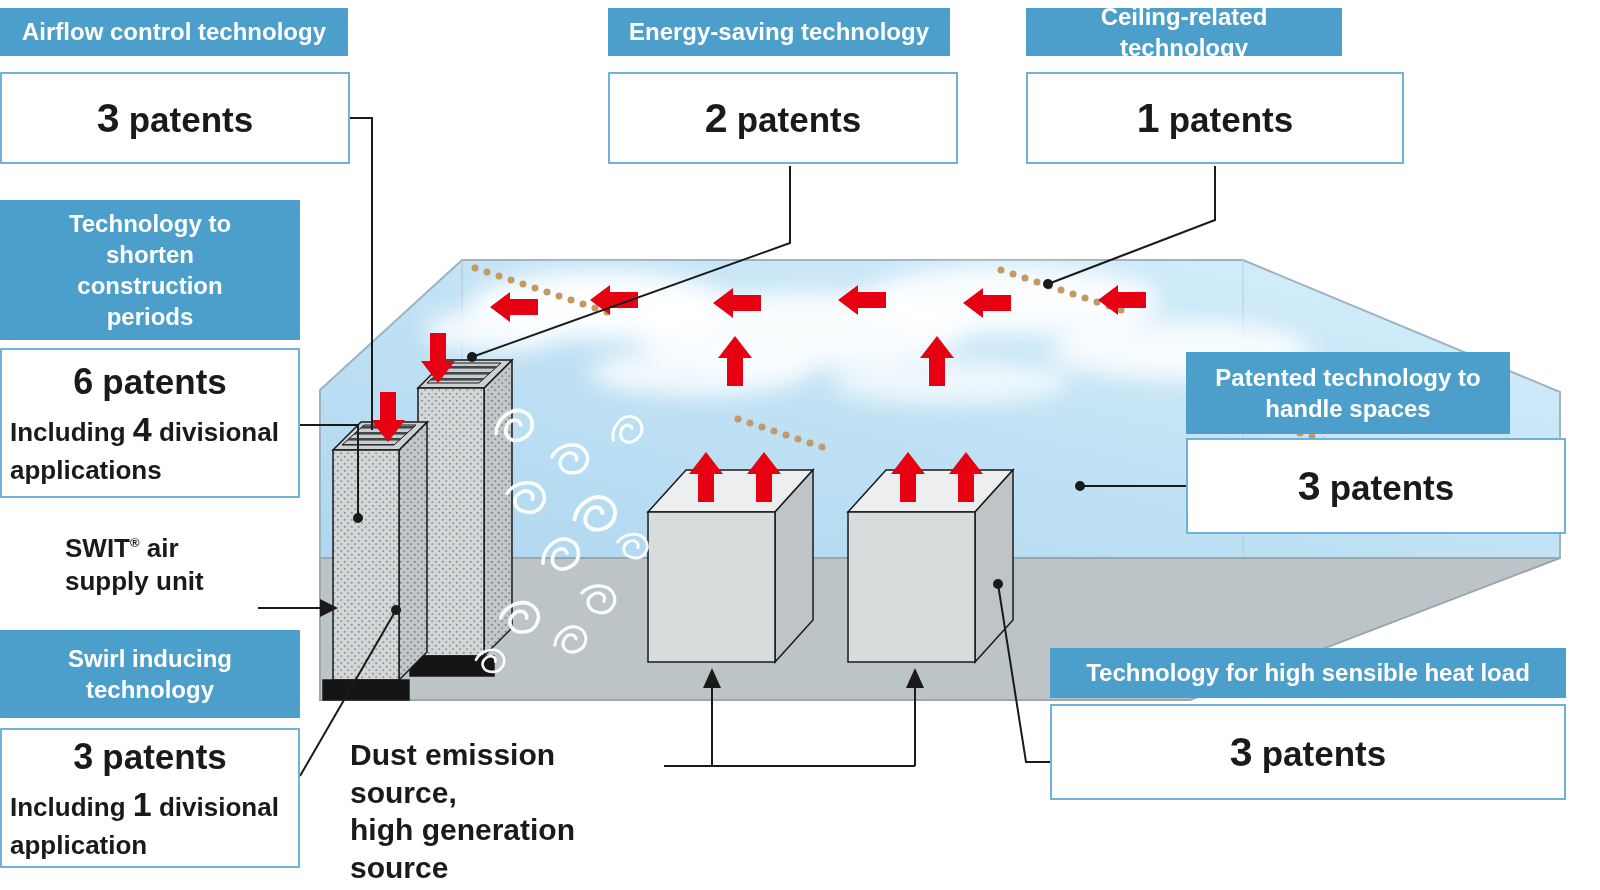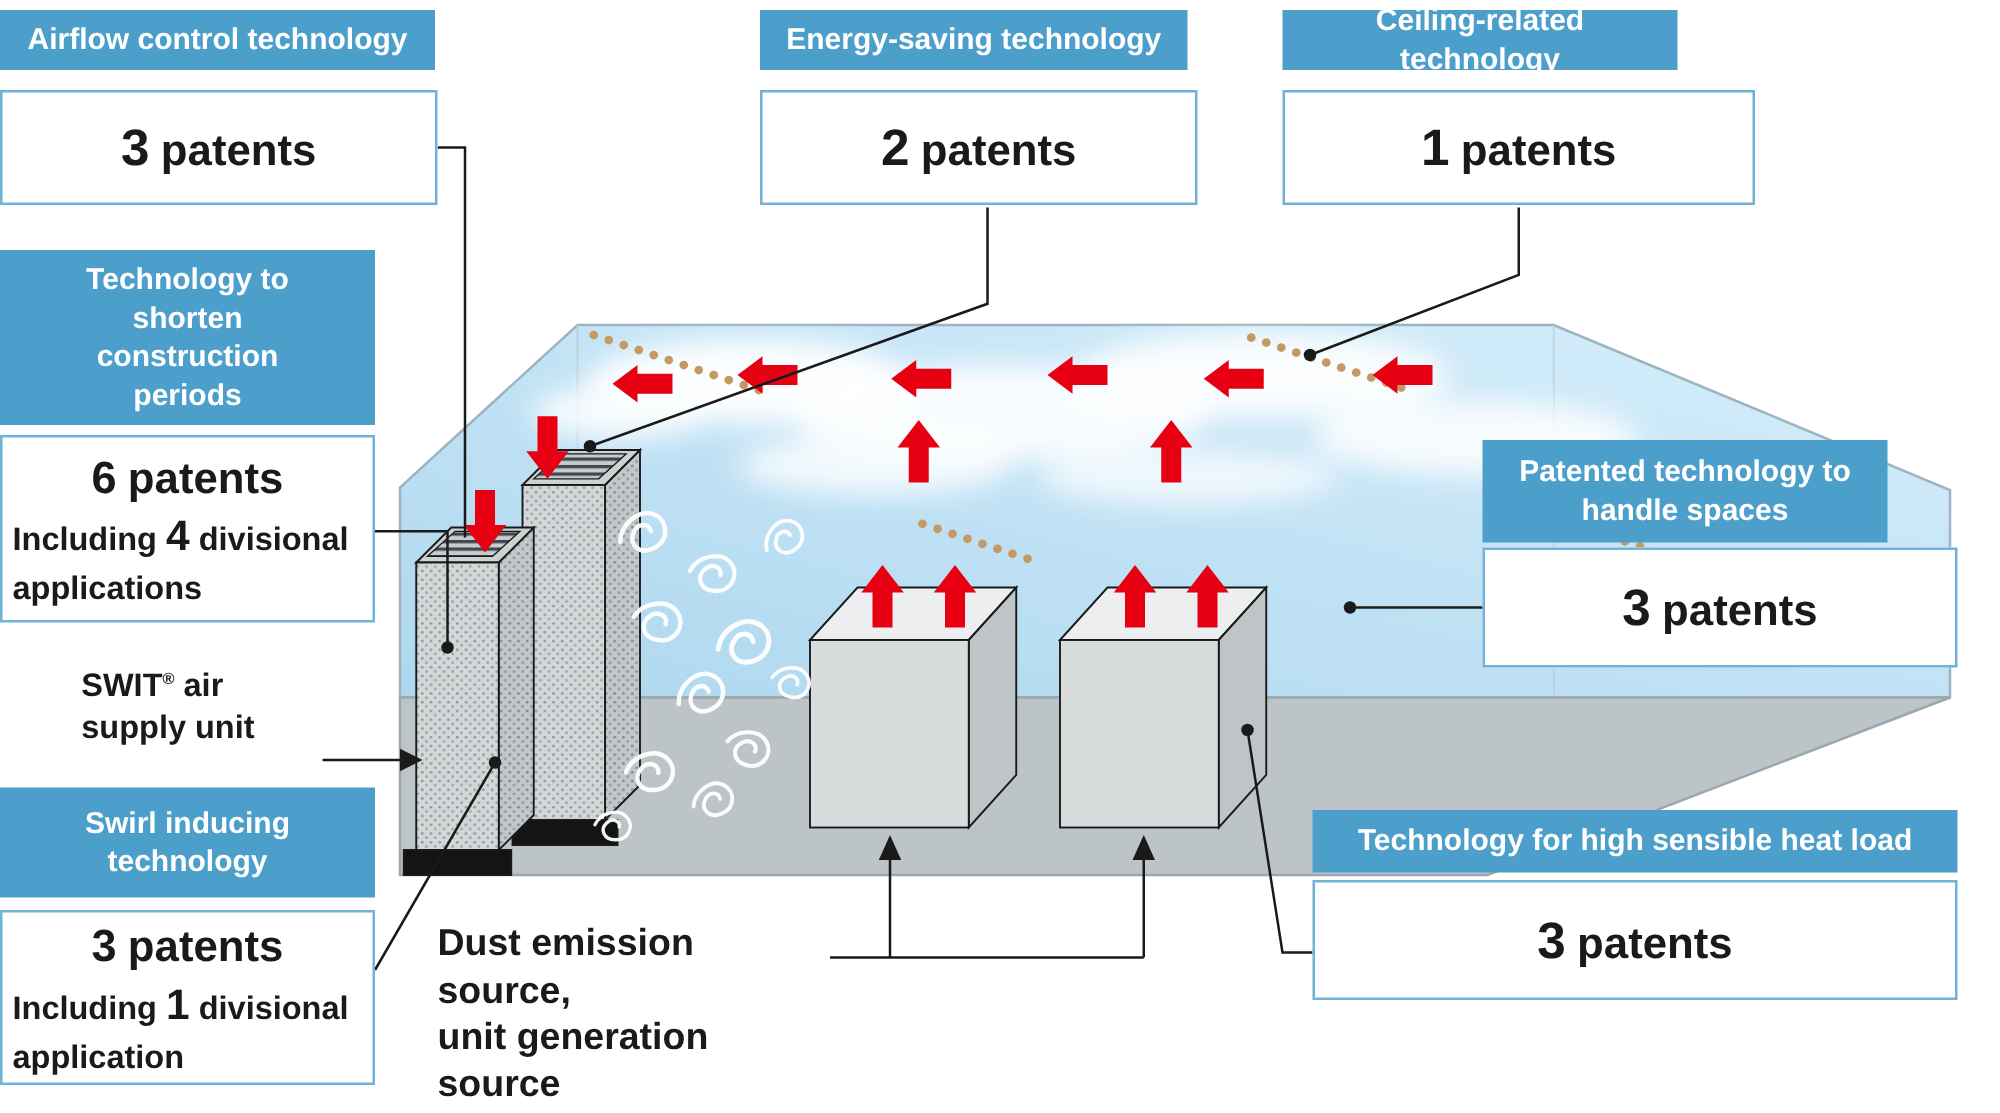--- a/index.html
+++ b/index.html
@@ -288,16 +288,16 @@
   </div>
   <div class="count-box" style="left:1050px;top:704px;width:516px;height:96px">
     <div class="count-line">
       <span class="num">3</span>
       <span class="unit">patents</span>
     </div>
   </div>
 
   <div class="free-label" style="left:350px;top:736px;width:315px;font-size:30px">
     <span>Dust emission source,</span><br>
-    <span>unit generation source</span>
+    <span>high generation source</span>
   </div>
 
 </div>
 
 </body></html>

